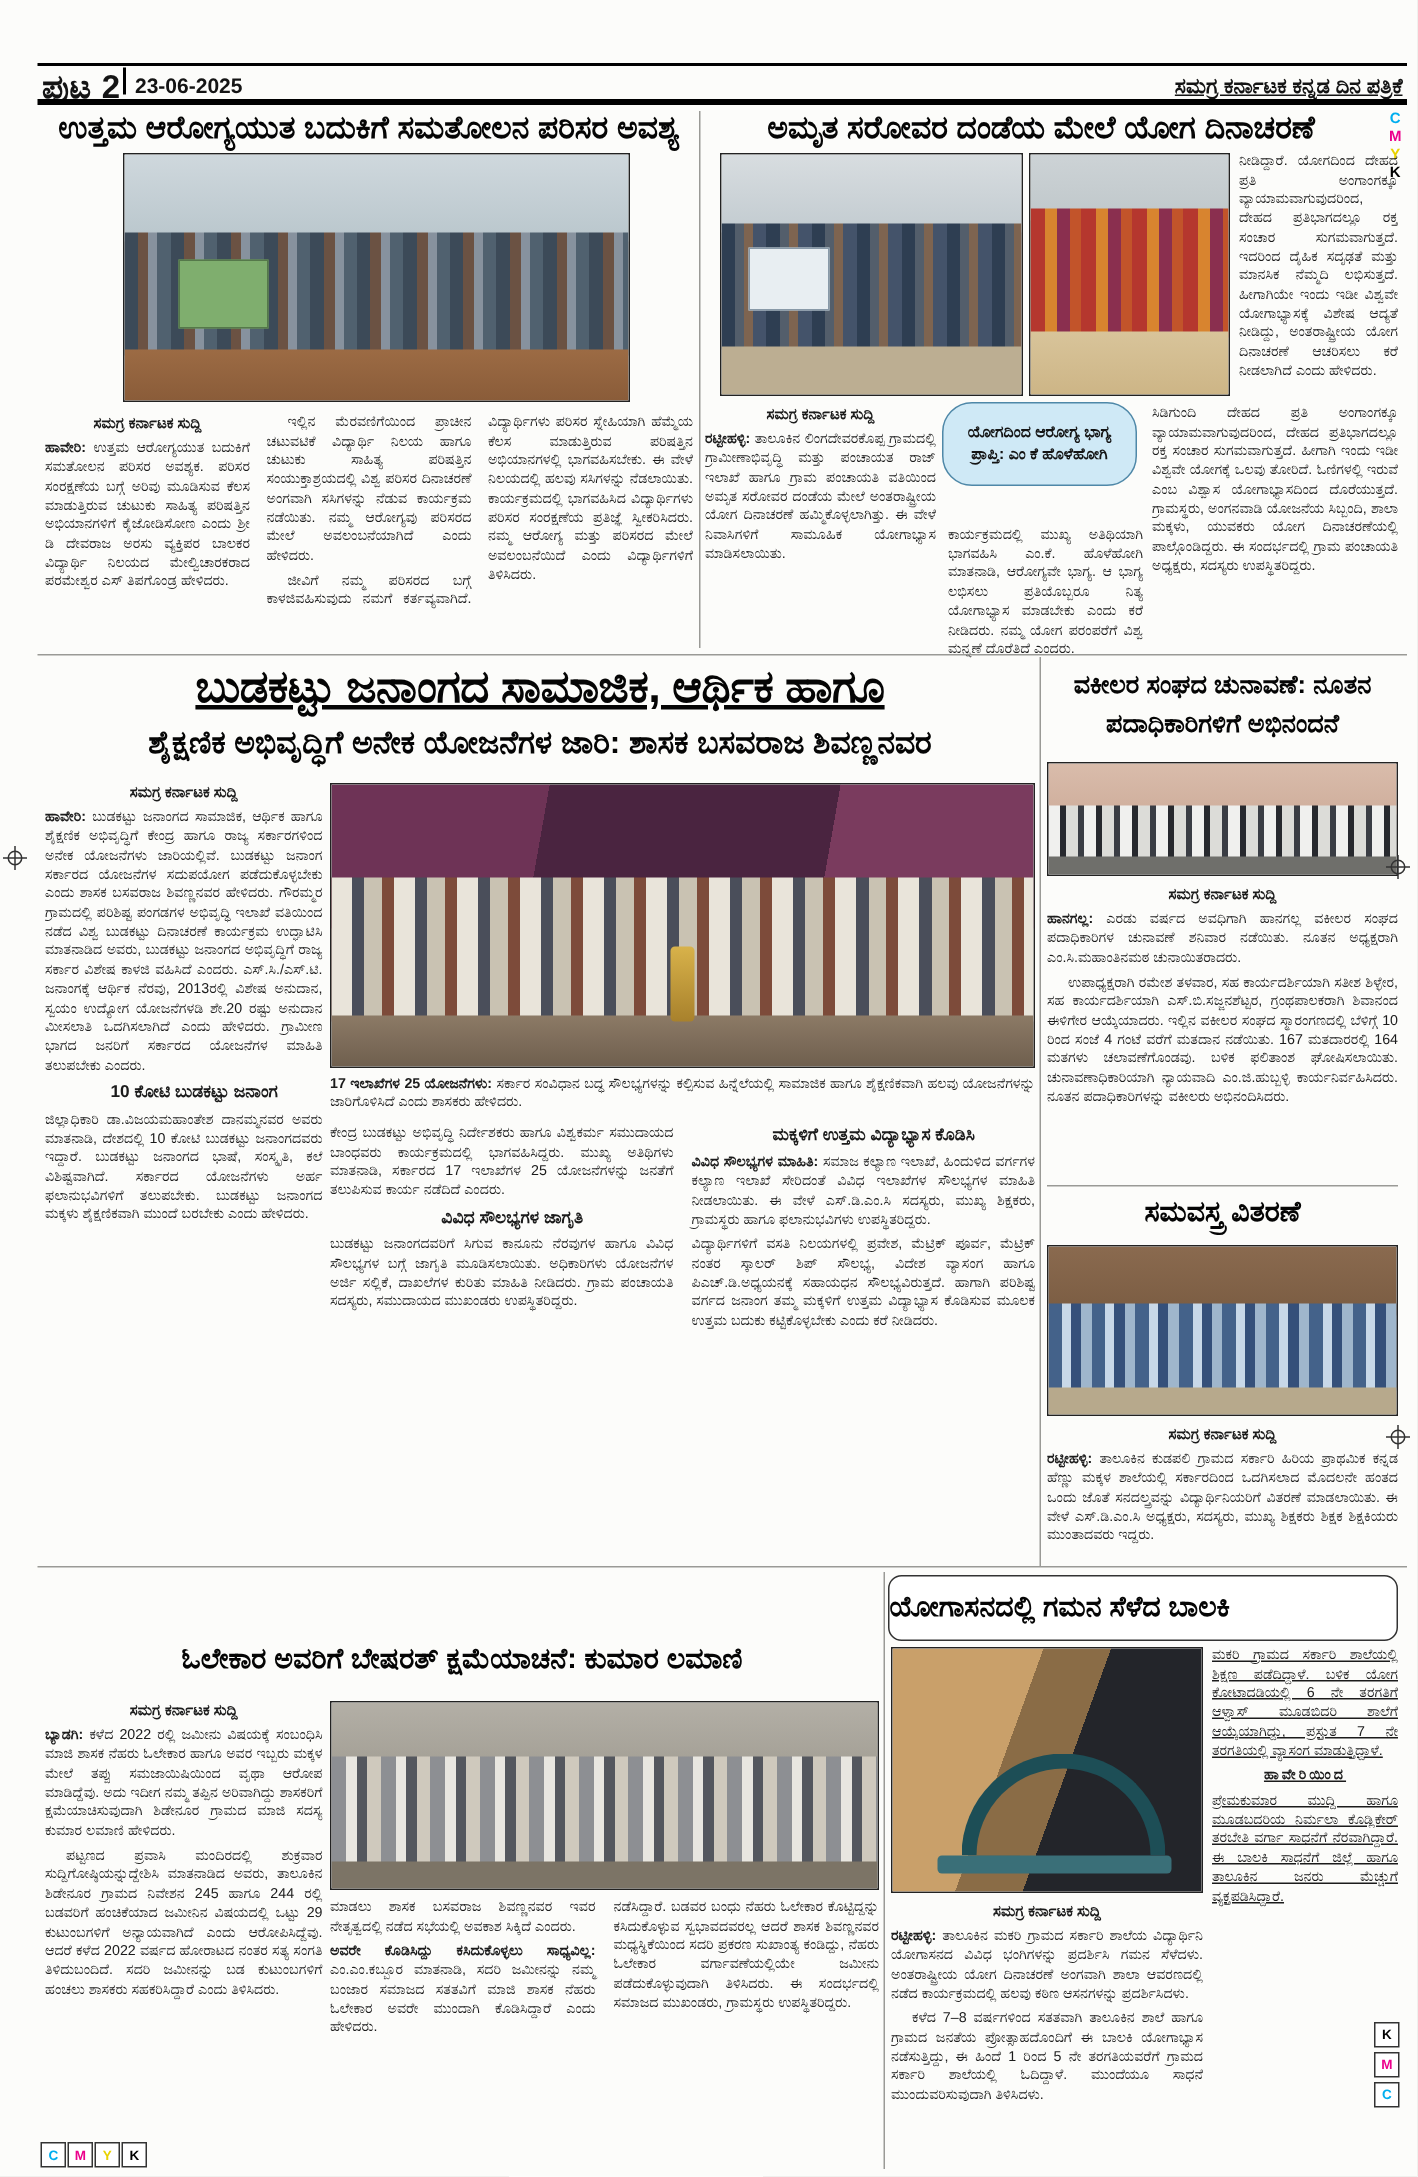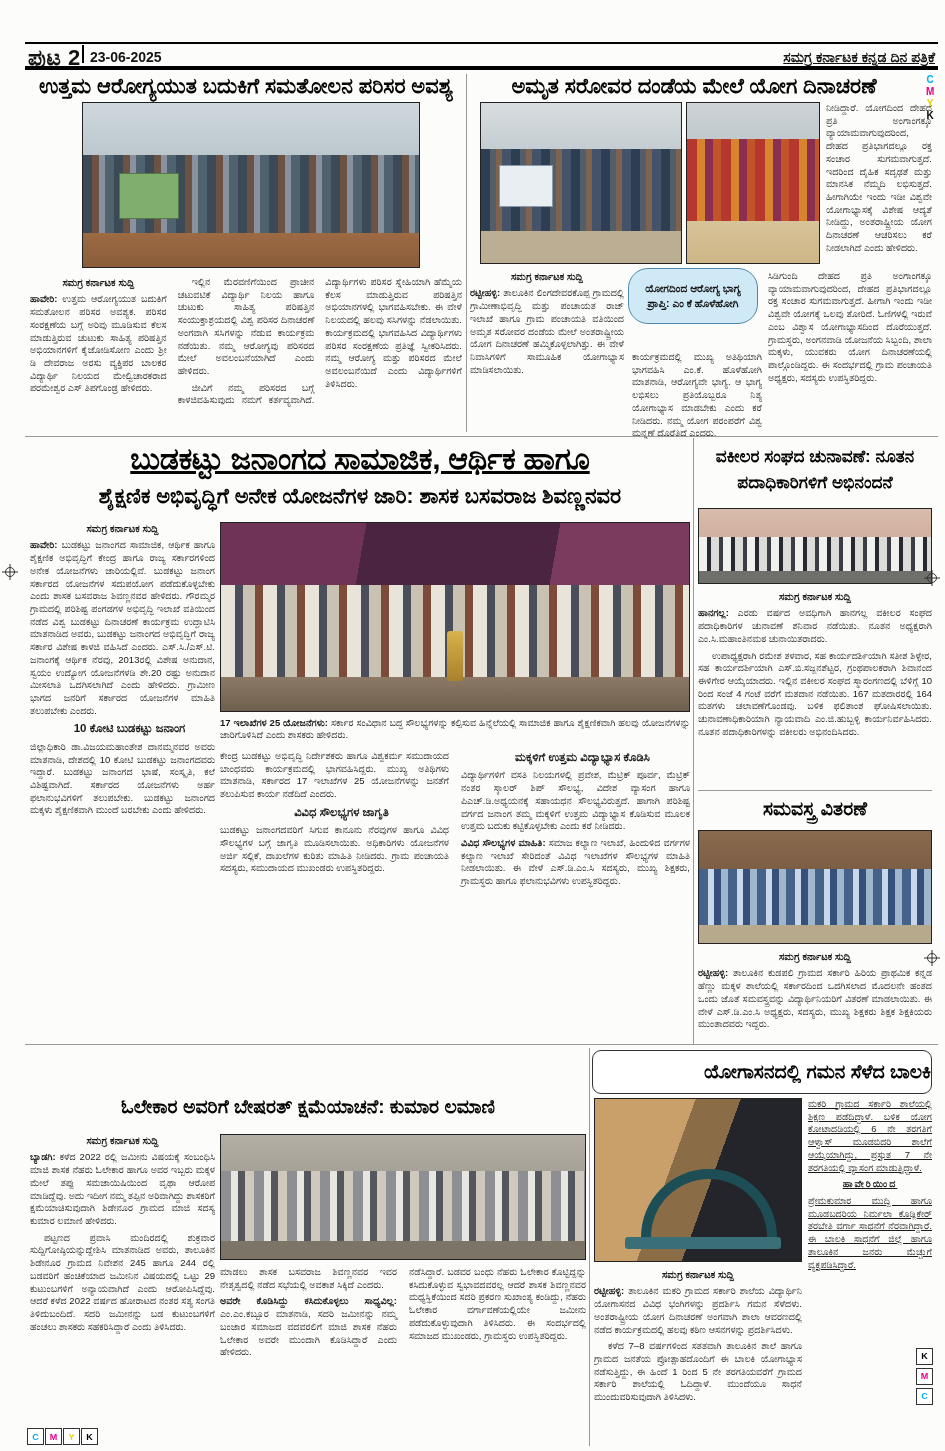--- a/index.html
+++ b/index.html
@@ -41,21 +41,21 @@
   .callout{position:absolute;background:#cfe9f6;border:1px solid #4f88a8;border-radius:20px;
            display:flex;align-items:center;justify-content:center;text-align:center;
            font-size:10.5px;font-weight:bold;line-height:1.45;padding:4px 10px;box-sizing:border-box;}
   
   .cmyk-v{position:absolute;display:flex;flex-direction:column;gap:1px;font-size:10px;font-weight:bold;line-height:11px;text-align:center;}
   .cmyk-box{width:15px;height:15px;border:1px solid #333;display:flex;align-items:center;justify-content:center;
             font-size:9px;font-weight:bold;background:#fff;}
   .cmyk-row{position:absolute;display:flex;gap:1px;}
   .reg{position:absolute;width:16px;height:16px;}
   .reg svg{display:block;}
-  .headbox{position:absolute;border:1.5px solid #333;border-radius:9px;display:flex;align-items:center;justify-content:flex-end;background:#fff;}
+  .headbox{position:absolute;border:1.5px solid #333;border-radius:9px;display:flex;align-items:center;justify-content:flex-start;background:#fff;}
 </style>
 </head>
 <body>
 
 <div id="page">
 
   <div class="rule-h" style="left:25px;top:42px;width:913px;height:2px;background:#000;"></div>
   <div class="abs hdr-page" style="left:28px;top:45px;">ಪುಟ 2</div>
   <div class="hdr-sep" style="left:82px;top:45px;height:18px;"></div>
   <div class="abs hdr-date" style="left:90px;top:49px;">23-06-2025</div>
@@ -137,22 +137,22 @@
   <div class="abs caption clip" style="left:220px;top:717px;width:470px;height:30px;">
     <span class="lead">17 ಇಲಾಖೆಗಳ 25 ಯೋಜನೆಗಳು:</span>
     <span>ಸರ್ಕಾರ ಸಂವಿಧಾನ ಬದ್ಧ ಸೌಲಭ್ಯಗಳನ್ನು ಕಲ್ಪಿಸುವ ಹಿನ್ನೆಲೆಯಲ್ಲಿ ಸಾಮಾಜಿಕ ಹಾಗೂ ಶೈಕ್ಷಣಿಕವಾಗಿ ಹಲವು ಯೋಜನೆಗಳನ್ನು ಜಾರಿಗೊಳಿಸಿದೆ ಎಂದು ಶಾಸಕರು ಹೇಳಿದರು.</span>
   </div>
   <div class="abs clip" style="left:220px;top:750px;width:470px;height:290px;">
     <div class="bodytext cols2" style="height:290px;">
       <p class="noindent">ಕೇಂದ್ರ ಬುಡಕಟ್ಟು ಅಭಿವೃದ್ಧಿ ನಿರ್ದೇಶಕರು ಹಾಗೂ ವಿಶ್ವಕರ್ಮ ಸಮುದಾಯದ ಬಾಂಧವರು ಕಾರ್ಯಕ್ರಮದಲ್ಲಿ ಭಾಗವಹಿಸಿದ್ದರು. ಮುಖ್ಯ ಅತಿಥಿಗಳು ಮಾತನಾಡಿ, ಸರ್ಕಾರದ 17 ಇಲಾಖೆಗಳ 25 ಯೋಜನೆಗಳನ್ನು ಜನತೆಗೆ ತಲುಪಿಸುವ ಕಾರ್ಯ ನಡೆದಿದೆ ಎಂದರು.</p>
       <p class="subhead">ವಿವಿಧ ಸೌಲಭ್ಯಗಳ ಜಾಗೃತಿ</p>
       <p class="noindent">ಬುಡಕಟ್ಟು ಜನಾಂಗದವರಿಗೆ ಸಿಗುವ ಕಾನೂನು ನೆರವುಗಳ ಹಾಗೂ ವಿವಿಧ ಸೌಲಭ್ಯಗಳ ಬಗ್ಗೆ ಜಾಗೃತಿ ಮೂಡಿಸಲಾಯಿತು. ಅಧಿಕಾರಿಗಳು ಯೋಜನೆಗಳ ಅರ್ಜಿ ಸಲ್ಲಿಕೆ, ದಾಖಲೆಗಳ ಕುರಿತು ಮಾಹಿತಿ ನೀಡಿದರು. ಗ್ರಾಮ ಪಂಚಾಯತಿ ಸದಸ್ಯರು, ಸಮುದಾಯದ ಮುಖಂಡರು ಉಪಸ್ಥಿತರಿದ್ದರು.</p>
       <p class="subhead">ಮಕ್ಕಳಿಗೆ ಉತ್ತಮ ವಿದ್ಯಾಭ್ಯಾಸ ಕೊಡಿಸಿ</p>
+      <p class="noindent"><span class="lead">ವಿವಿಧ ಸೌಲಭ್ಯಗಳ ಮಾಹಿತಿ:</span> <span>ಸಮಾಜ ಕಲ್ಯಾಣ ಇಲಾಖೆ, ಹಿಂದುಳಿದ ವರ್ಗಗಳ ಕಲ್ಯಾಣ ಇಲಾಖೆ ಸೇರಿದಂತೆ ವಿವಿಧ ಇಲಾಖೆಗಳ ಸೌಲಭ್ಯಗಳ ಮಾಹಿತಿ ನೀಡಲಾಯಿತು. ಈ ವೇಳೆ ಎಸ್.ಡಿ.ಎಂ.ಸಿ ಸದಸ್ಯರು, ಮುಖ್ಯ ಶಿಕ್ಷಕರು, ಗ್ರಾಮಸ್ಥರು ಹಾಗೂ ಫಲಾನುಭವಿಗಳು ಉಪಸ್ಥಿತರಿದ್ದರು.</span></p>
       <p class="noindent">ವಿದ್ಯಾರ್ಥಿಗಳಿಗೆ ವಸತಿ ನಿಲಯಗಳಲ್ಲಿ ಪ್ರವೇಶ, ಮೆಟ್ರಿಕ್ ಪೂರ್ವ, ಮೆಟ್ರಿಕ್ ನಂತರ ಸ್ಕಾಲರ್ ಶಿಪ್ ಸೌಲಭ್ಯ, ವಿದೇಶ ವ್ಯಾಸಂಗ ಹಾಗೂ ಪಿಎಚ್.ಡಿ.ಅಧ್ಯಯನಕ್ಕೆ ಸಹಾಯಧನ ಸೌಲಭ್ಯವಿರುತ್ತದೆ. ಹಾಗಾಗಿ ಪರಿಶಿಷ್ಟ ವರ್ಗದ ಜನಾಂಗ ತಮ್ಮ ಮಕ್ಕಳಿಗೆ ಉತ್ತಮ ವಿದ್ಯಾಭ್ಯಾಸ ಕೊಡಿಸುವ ಮೂಲಕ ಉತ್ತಮ ಬದುಕು ಕಟ್ಟಿಕೊಳ್ಳಬೇಕು ಎಂದು ಕರೆ ನೀಡಿದರು.</p>
-      <p class="noindent"><span class="lead">ವಿವಿಧ ಸೌಲಭ್ಯಗಳ ಮಾಹಿತಿ:</span> <span>ಸಮಾಜ ಕಲ್ಯಾಣ ಇಲಾಖೆ, ಹಿಂದುಳಿದ ವರ್ಗಗಳ ಕಲ್ಯಾಣ ಇಲಾಖೆ ಸೇರಿದಂತೆ ವಿವಿಧ ಇಲಾಖೆಗಳ ಸೌಲಭ್ಯಗಳ ಮಾಹಿತಿ ನೀಡಲಾಯಿತು. ಈ ವೇಳೆ ಎಸ್.ಡಿ.ಎಂ.ಸಿ ಸದಸ್ಯರು, ಮುಖ್ಯ ಶಿಕ್ಷಕರು, ಗ್ರಾಮಸ್ಥರು ಹಾಗೂ ಫಲಾನುಭವಿಗಳು ಉಪಸ್ಥಿತರಿದ್ದರು.</span></p>
     </div>
   </div>
 
   <div class="rule-v" style="left:693px;top:438px;height:606px;"></div>
 
   <div class="abs hl hl-side" style="left:698px;top:444px;width:234px;">
     <div>ವಕೀಲರ ಸಂಘದ ಚುನಾವಣೆ: ನೂತನ</div>
     <div>ಪದಾಧಿಕಾರಿಗಳಿಗೆ ಅಭಿನಂದನೆ</div>
   </div>
   <div class="photo" style="left:698px;top:508px;width:234px;height:76px;">
@@ -172,21 +172,21 @@
 
   <div class="abs hl" style="left:698px;top:798px;width:234px;font-size:19px;">ಸಮವಸ್ತ್ರ ವಿತರಣೆ</div>
   <div class="photo" style="left:698px;top:830px;width:234px;height:114px;">
     <div class="abs" style="left:0;top:0;right:0;height:46px;background:linear-gradient(#8a6a4f,#7a5c42);"></div>
     <div class="people" style="top:38px;height:58px;background:repeating-linear-gradient(90deg,#44628a 0 9px,#c8d8e8 9px 15px,#35507a 15px 22px,#9fb6cc 22px 29px);"></div>
     <div class="abs" style="left:0;bottom:0;right:0;height:18px;background:#b7a98c;"></div>
   </div>
   <div class="abs clip" style="left:698px;top:950px;width:234px;height:90px;">
     <div class="bodytext">
       <p class="noindent dateline">ಸಮಗ್ರ ಕರ್ನಾಟಕ ಸುದ್ದಿ</p>
-      <p class="noindent"><span class="lead">ರಟ್ಟೀಹಳ್ಳಿ:</span> <span>ತಾಲೂಕಿನ ಕುಡಪಲಿ ಗ್ರಾಮದ ಸರ್ಕಾರಿ ಹಿರಿಯ ಪ್ರಾಥಮಿಕ ಕನ್ನಡ ಹೆಣ್ಣು ಮಕ್ಕಳ ಶಾಲೆಯಲ್ಲಿ ಸರ್ಕಾರದಿಂದ ಒದಗಿಸಲಾದ ಮೊದಲನೇ ಹಂತದ ಒಂದು ಜೊತೆ ಸಮವಸ್ತ್ರವನ್ನು ವಿದ್ಯಾರ್ಥಿನಿಯರಿಗೆ ವಿತರಣೆ ಮಾಡಲಾಯಿತು. ಈ ವೇಳೆ ಎಸ್.ಡಿ.ಎಂ.ಸಿ ಅಧ್ಯಕ್ಷರು, ಸದಸ್ಯರು, ಮುಖ್ಯ ಶಿಕ್ಷಕರು ಶಿಕ್ಷಕ ಶಿಕ್ಷಕಿಯರು ಮುಂತಾದವರು ಇದ್ದರು.</span></p>
+      <p class="noindent"><span class="lead">ರಟ್ಟೀಹಳ್ಳಿ:</span> <span>ತಾಲೂಕಿನ ಕುಡಪಲಿ ಗ್ರಾಮದ ಸರ್ಕಾರಿ ಹಿರಿಯ ಪ್ರಾಥಮಿಕ ಕನ್ನಡ ಹೆಣ್ಣು ಮಕ್ಕಳ ಶಾಲೆಯಲ್ಲಿ ಸರ್ಕಾರದಿಂದ ಒದಗಿಸಲಾದ ಮೊದಲನೇ ಹಂತದ ಒಂದು ಜೊತೆ ಸನದಲ್ತ್ರವನ್ನು ವಿದ್ಯಾರ್ಥಿನಿಯರಿಗೆ ವಿತರಣೆ ಮಾಡಲಾಯಿತು. ಈ ವೇಳೆ ಎಸ್.ಡಿ.ಎಂ.ಸಿ ಅಧ್ಯಕ್ಷರು, ಸದಸ್ಯರು, ಮುಖ್ಯ ಶಿಕ್ಷಕರು ಶಿಕ್ಷಕ ಶಿಕ್ಷಕಿಯರು ಮುಂತಾದವರು ಇದ್ದರು.</span></p>
     </div>
   </div>
 
   <div class="rule-h" style="left:25px;top:1044px;width:913px;"></div>
 
   <div class="abs hl hl-f2" style="left:30px;top:1096px;width:556px;">ಓಲೇಕಾರ ಅವರಿಗೆ ಬೇಷರತ್ ಕ್ಷಮೆಯಾಚನೆ: ಕುಮಾರ ಲಮಾಣಿ</div>
   <div class="abs clip" style="left:30px;top:1134px;width:185px;height:310px;">
     <div class="bodytext">
       <p class="noindent dateline">ಸಮಗ್ರ ಕರ್ನಾಟಕ ಸುದ್ದಿ</p>
       <p class="noindent"><span class="lead">ಬ್ಯಾಡಗಿ:</span> <span>ಕಳೆದ 2022 ರಲ್ಲಿ ಜಮೀನು ವಿಷಯಕ್ಕೆ ಸಂಬಂಧಿಸಿ ಮಾಜಿ ಶಾಸಕ ನೆಹರು ಓಲೇಕಾರ ಹಾಗೂ ಅವರ ಇಬ್ಬರು ಮಕ್ಕಳ ಮೇಲೆ ತಪ್ಪು ಸಮಜಾಯಿಷಿಯಿಂದ ವೃಥಾ ಆರೋಪ ಮಾಡಿದ್ದೆವು. ಅದು ಇದೀಗ ನಮ್ಮ ತಪ್ಪಿನ ಅರಿವಾಗಿದ್ದು ಶಾಸಕರಿಗೆ ಕ್ಷಮೆಯಾಚಿಸುವುದಾಗಿ ಶಿಡೇನೂರ ಗ್ರಾಮದ ಮಾಜಿ ಸದಸ್ಯ ಕುಮಾರ ಲಮಾಣಿ ಹೇಳಿದರು.</span></p>
@@ -194,21 +194,21 @@
     </div>
   </div>
   <div class="photo" style="left:220px;top:1134px;width:366px;height:126px;">
     <div class="abs" style="left:0;top:0;right:0;height:44px;background:linear-gradient(#b3afa6,#a39f95);"></div>
     <div class="people" style="top:36px;height:72px;background:repeating-linear-gradient(90deg,#8d8f93 0 10px,#e8e6e0 10px 17px,#54575e 17px 24px,#cfc9bd 24px 33px);"></div>
     <div class="abs" style="left:0;bottom:0;right:0;height:18px;background:#7c7466;"></div>
   </div>
   <div class="abs clip" style="left:220px;top:1266px;width:366px;height:178px;">
     <div class="bodytext cols2" style="height:178px;">
       <p class="noindent">ಮಾಡಲು ಶಾಸಕ ಬಸವರಾಜ ಶಿವಣ್ಣನವರ ಇವರ ನೇತೃತ್ವದಲ್ಲಿ ನಡೆದ ಸಭೆಯಲ್ಲಿ ಅವಕಾಶ ಸಿಕ್ಕಿದೆ ಎಂದರು.</p>
-      <p class="noindent"><span class="lead">ಅವರೇ ಕೊಡಿಸಿದ್ದು ಕಸಿದುಕೊಳ್ಳಲು ಸಾಧ್ಯವಿಲ್ಲ:</span> <span>ಎಂ.ಎಂ.ಕಬ್ಬೂರ ಮಾತನಾಡಿ, ಸದರಿ ಜಮೀನನ್ನು ನಮ್ಮ ಬಂಜಾರ ಸಮಾಜದ ವದವರಲಿಗೆ ಮಾಜಿ ಶಾಸಕ ನೆಹರು ಓಲೇಕಾರ ಅವರೇ ಮುಂದಾಗಿ ಕೊಡಿಸಿದ್ದಾರೆ ಎಂದು ಹೇಳಿದರು.</span></p>
+      <p class="noindent"><span class="lead">ಅವರೇ ಕೊಡಿಸಿದ್ದು ಕಸಿದುಕೊಳ್ಳಲು ಸಾಧ್ಯವಿಲ್ಲ:</span> <span>ಎಂ.ಎಂ.ಕಬ್ಬೂರ ಮಾತನಾಡಿ, ಸದರಿ ಜಮೀನನ್ನು ನಮ್ಮ ಬಂಜಾರ ಸಮಾಜದ ಸತತವಿಗೆ ಮಾಜಿ ಶಾಸಕ ನೆಹರು ಓಲೇಕಾರ ಅವರೇ ಮುಂದಾಗಿ ಕೊಡಿಸಿದ್ದಾರೆ ಎಂದು ಹೇಳಿದರು.</span></p>
       <p class="noindent">ನಡೆಸಿದ್ದಾರೆ. ಬಡವರ ಬಂಧು ನೆಹರು ಓಲೇಕಾರ ಕೊಟ್ಟಿದ್ದನ್ನು ಕಸಿದುಕೊಳ್ಳುವ ಸ್ವಭಾವದವರಲ್ಲ ಆದರೆ ಶಾಸಕ ಶಿವಣ್ಣನವರ ಮಧ್ಯಸ್ಥಿಕೆಯಿಂದ ಸದರಿ ಪ್ರಕರಣ ಸುಖಾಂತ್ಯ ಕಂಡಿದ್ದು, ನೆಹರು ಓಲೇಕಾರ ವರ್ಗಾವಣೆಯಲ್ಲಿಯೇ ಜಮೀನು ಪಡೆದುಕೊಳ್ಳುವುದಾಗಿ ತಿಳಿಸಿದರು. ಈ ಸಂದರ್ಭದಲ್ಲಿ ಸಮಾಜದ ಮುಖಂಡರು, ಗ್ರಾಮಸ್ಥರು ಉಪಸ್ಥಿತರಿದ್ದರು.</p>
     </div>
   </div>
 
   <div class="rule-v" style="left:589px;top:1048px;height:398px;"></div>
 
   <div class="headbox" style="left:592px;top:1050px;width:338px;height:42px;">
     <span class="hl hl-g">ಯೋಗಾಸನದಲ್ಲಿ ಗಮನ ಸೆಳೆದ ಬಾಲಕಿ</span>
   </div>
   <div class="photo" style="left:594px;top:1098px;width:208px;height:164px;">

